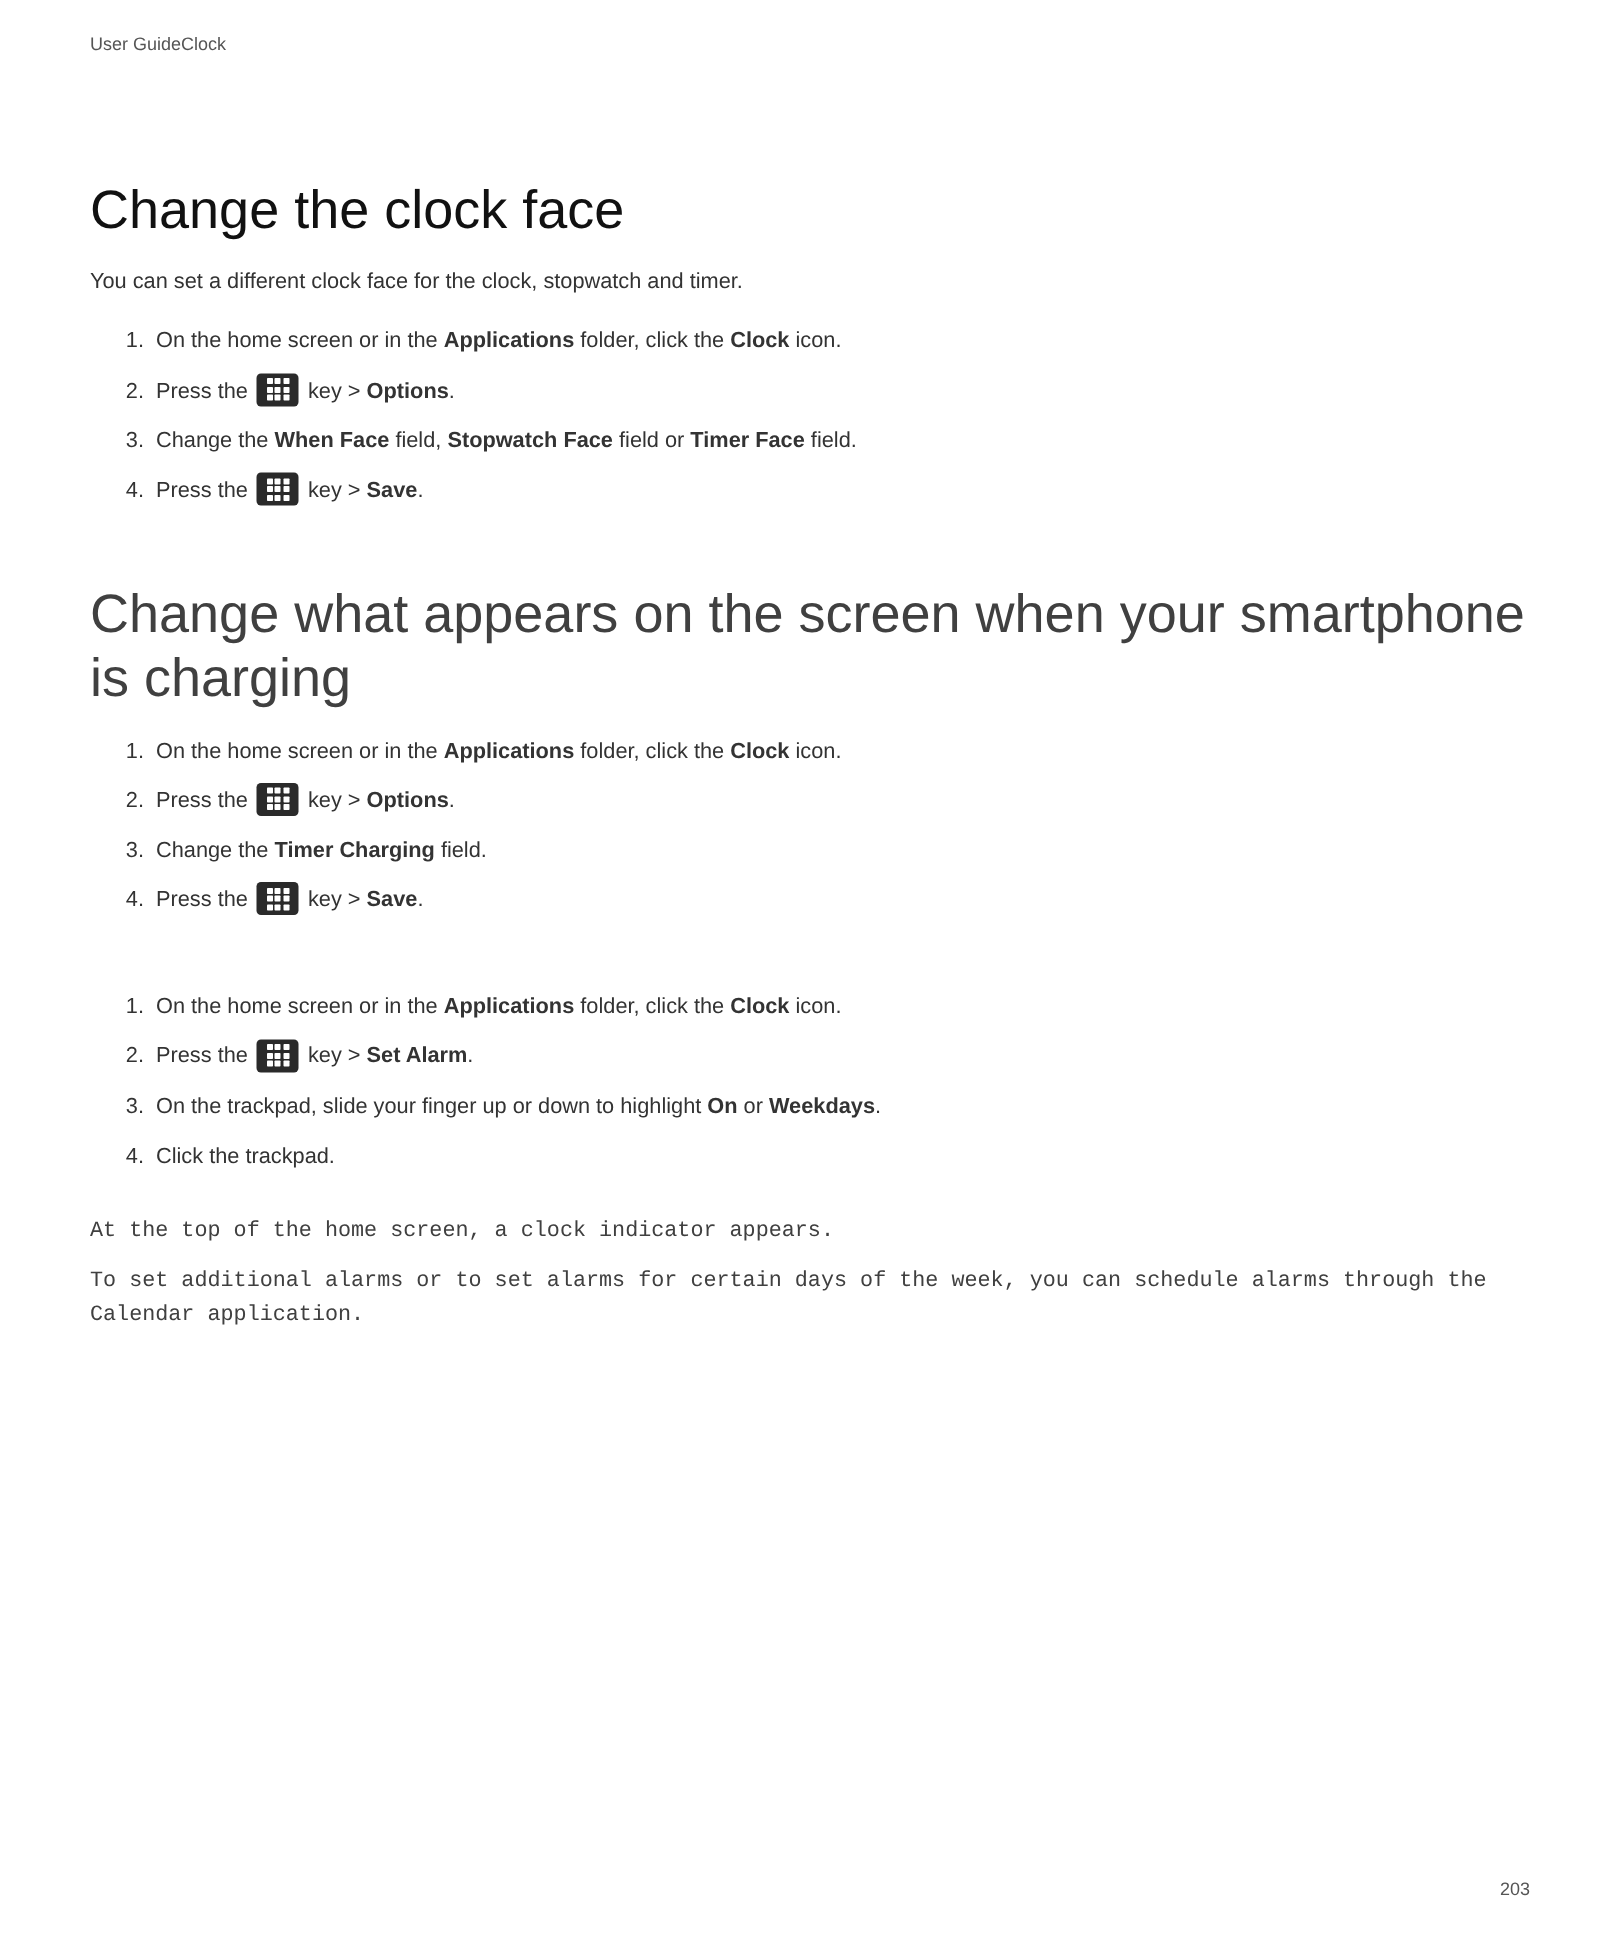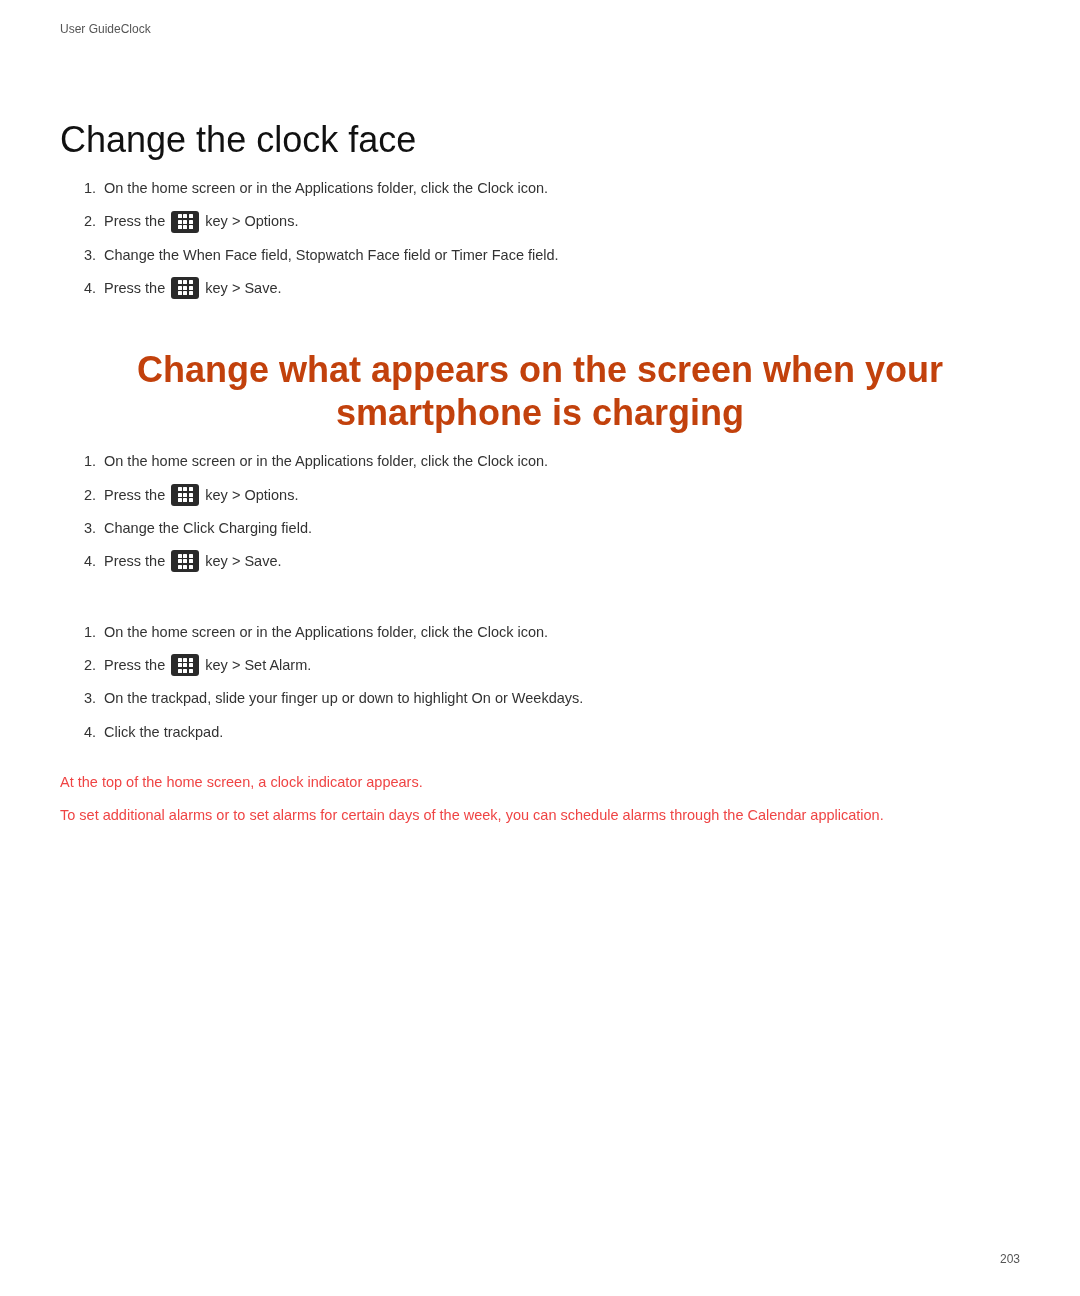--- a/index.html
+++ b/index.html
@@ -38,25 +38,24 @@
     h1 {
       font-size: 36px;
       font-weight: 400;
       color: #111;
       margin-bottom: 16px;
       line-height: 1.2;
     }
 
     h2 {
       font-size: 36px;
-      font-weight: 700;
-      color: #c2410c;
+      font-weight: 400;
+      color: #404040;
       margin-bottom: 16px;
       line-height: 1.2;
-      text-align: center;
     }
 
     .section-intro {
       font-size: 14.5px;
       color: #333;
       margin-bottom: 16px;
       line-height: 1.6;
     }
 
     ol {
@@ -95,28 +94,29 @@
     }
 
     .key-dots span {
       width: 4px;
       height: 4px;
       background: #fff;
       border-radius: 0.5px;
     }
 
     strong {
-      font-weight: normal;
+      font-weight: bold;
     }
 
     .note-para {
       font-size: 14.5px;
-      color: #ef4444;
+      color: #404040;
       margin-bottom: 10px;
       line-height: 1.6;
+      font-family: Liberation Mono, monospace;
     }
 
     .related-info-title {
       font-weight: bold;
       font-size: 14.5px;
       margin-bottom: 6px;
     }
 
     .related-link {
       color: #1a6fa8;
@@ -139,20 +139,21 @@
 
 <div class="page-header">
   <span>User Guide</span>
   <span>Clock</span>
 </div>
 
 <div class="page-content">
 
   <div class="section">
     <h1>Change the clock face</h1>
+    <p class="section-intro">You can set a different clock face for the clock, stopwatch and timer.</p>
     <ol>
       <li>
         On the home screen or in the <strong>Applications</strong> folder, click the <strong>Clock</strong> icon.
       </li>
       <li>
         Press the <span class="key-icon-inner">
             <span class="key-dots">
               <span></span>
               <span></span>
               <span></span>
@@ -201,21 +202,21 @@
               <span></span>
               <span></span>
               <span></span>
               <span></span>
               <span></span>
               <span></span>
             </span>
           </span> key &gt; <strong>Options</strong>.
       </li>
       <li>
-        Change the <strong>Click Charging</strong> field.
+        Change the <strong>Timer Charging</strong> field.
       </li>
       <li>
         Press the <span class="key-icon-inner">
             <span class="key-dots">
               <span></span>
               <span></span>
               <span></span>
               <span></span>
               <span></span>
               <span></span>

